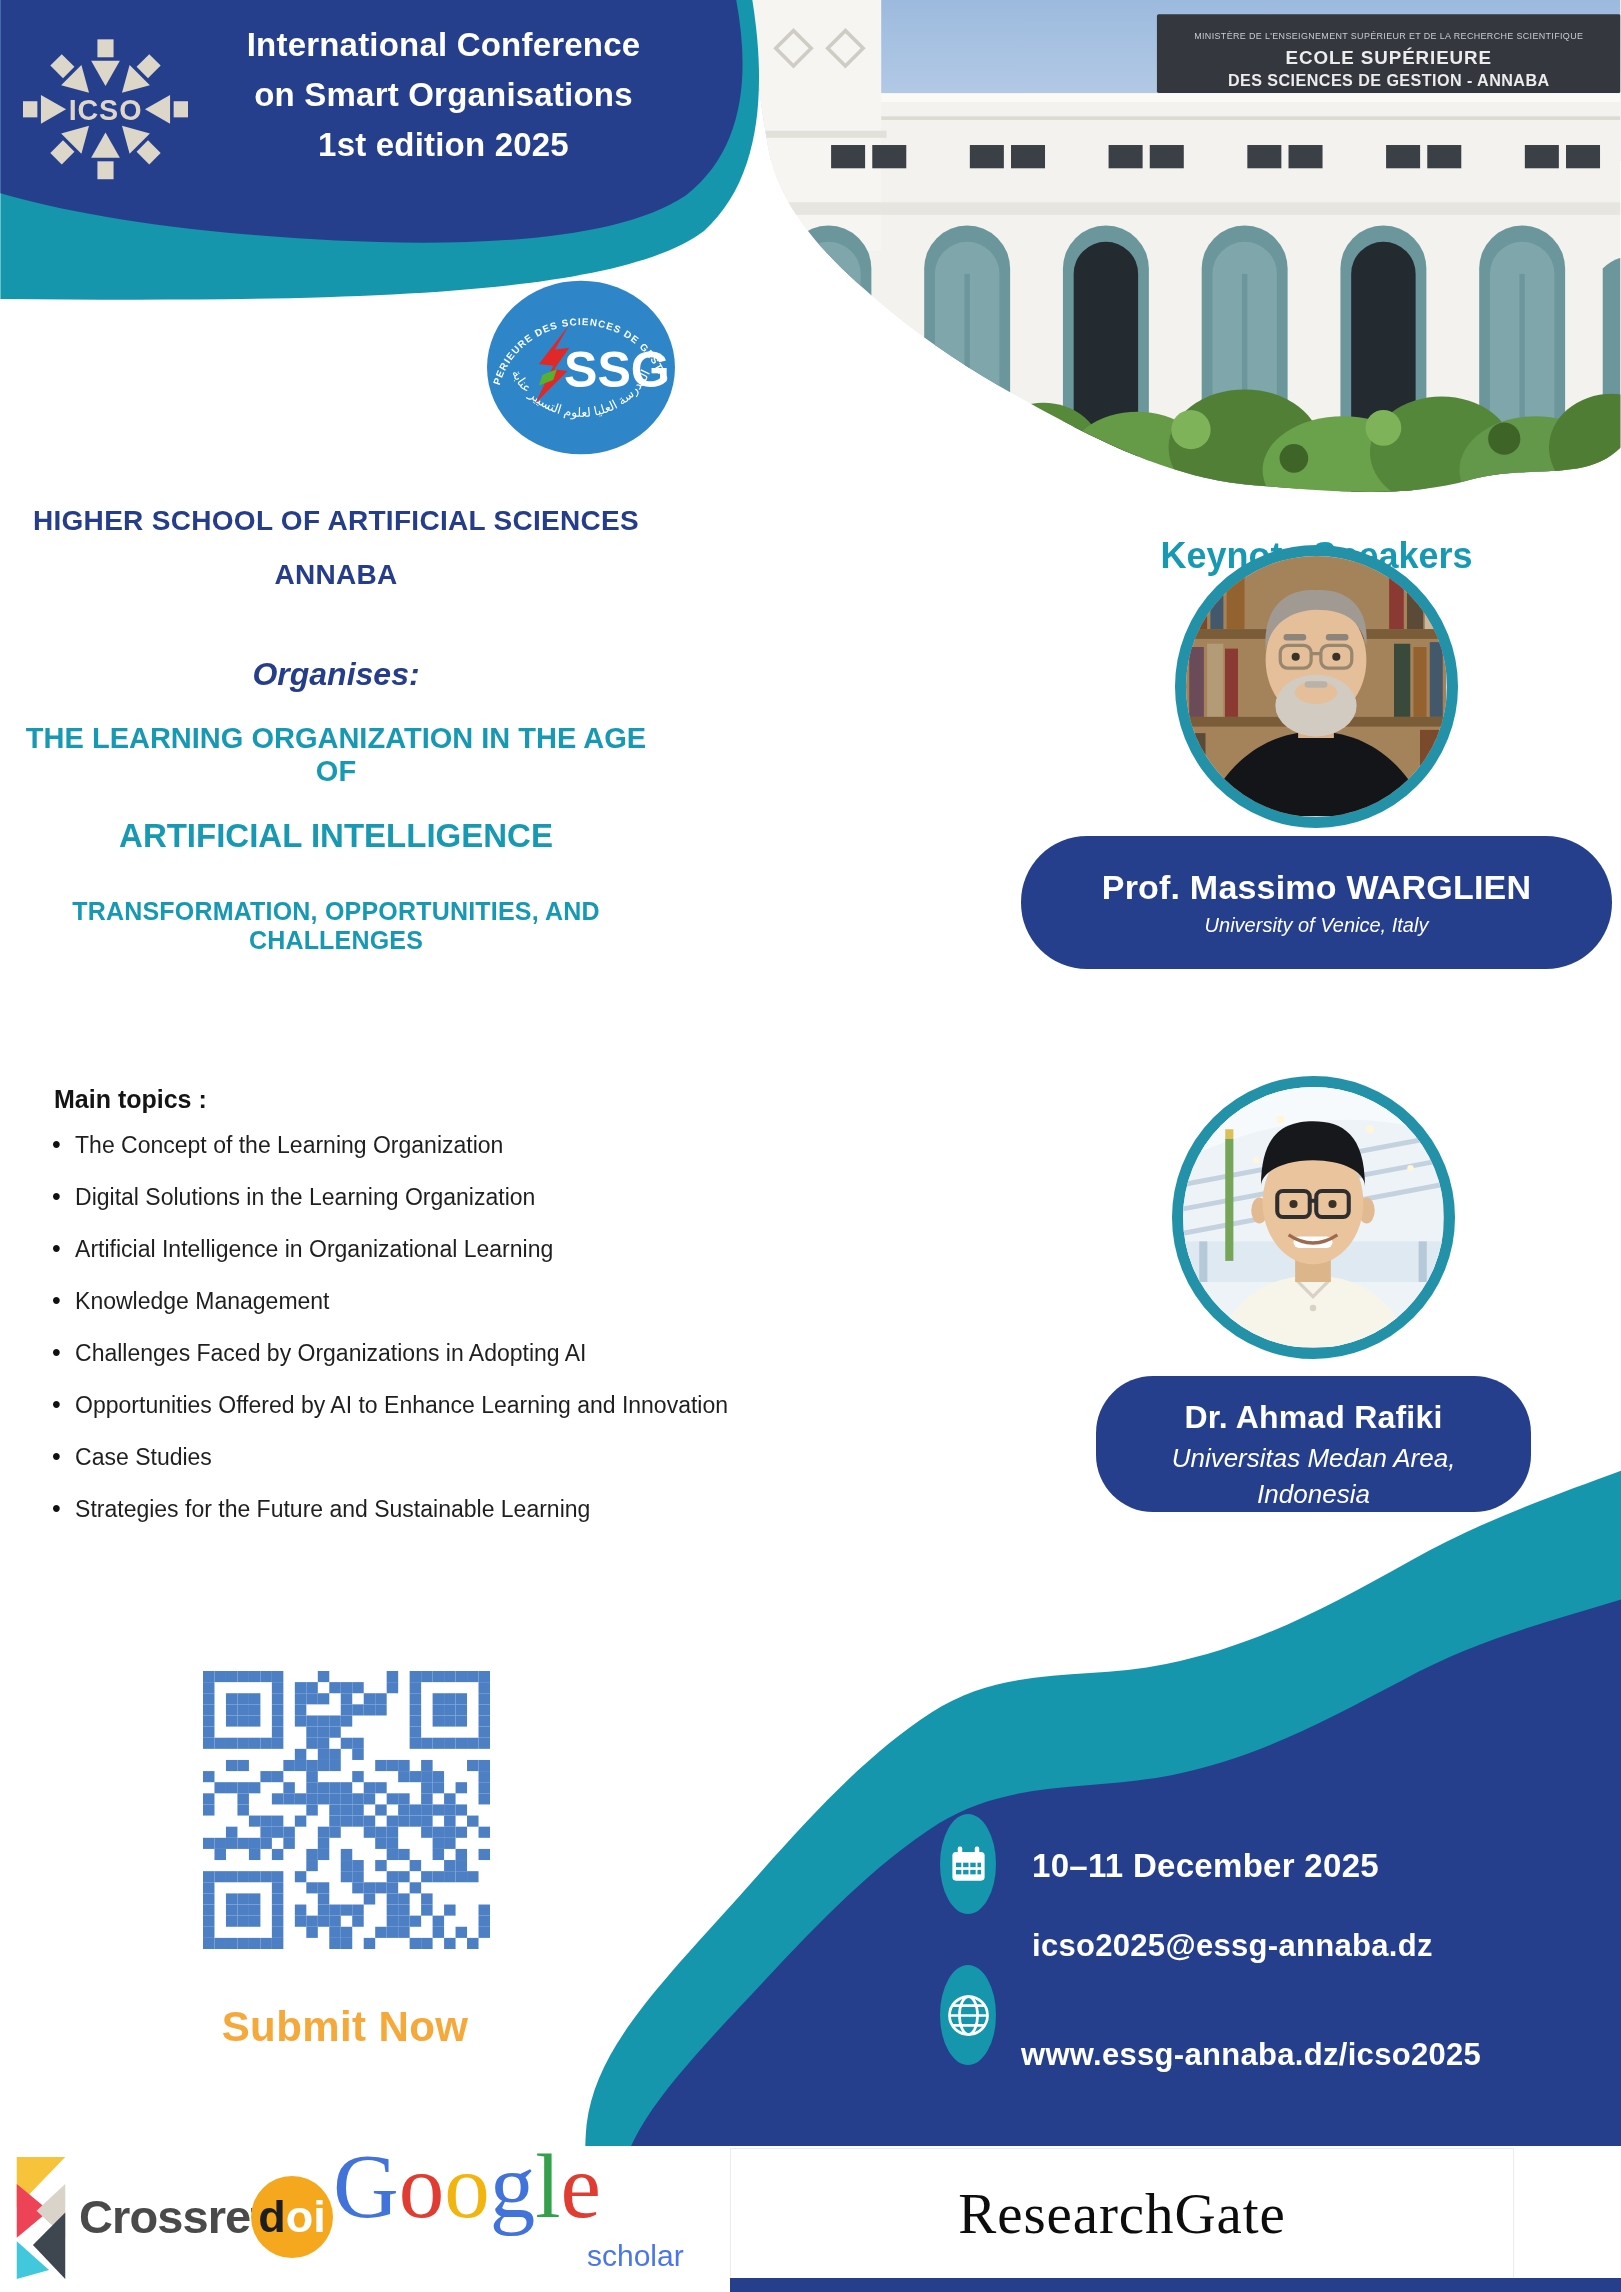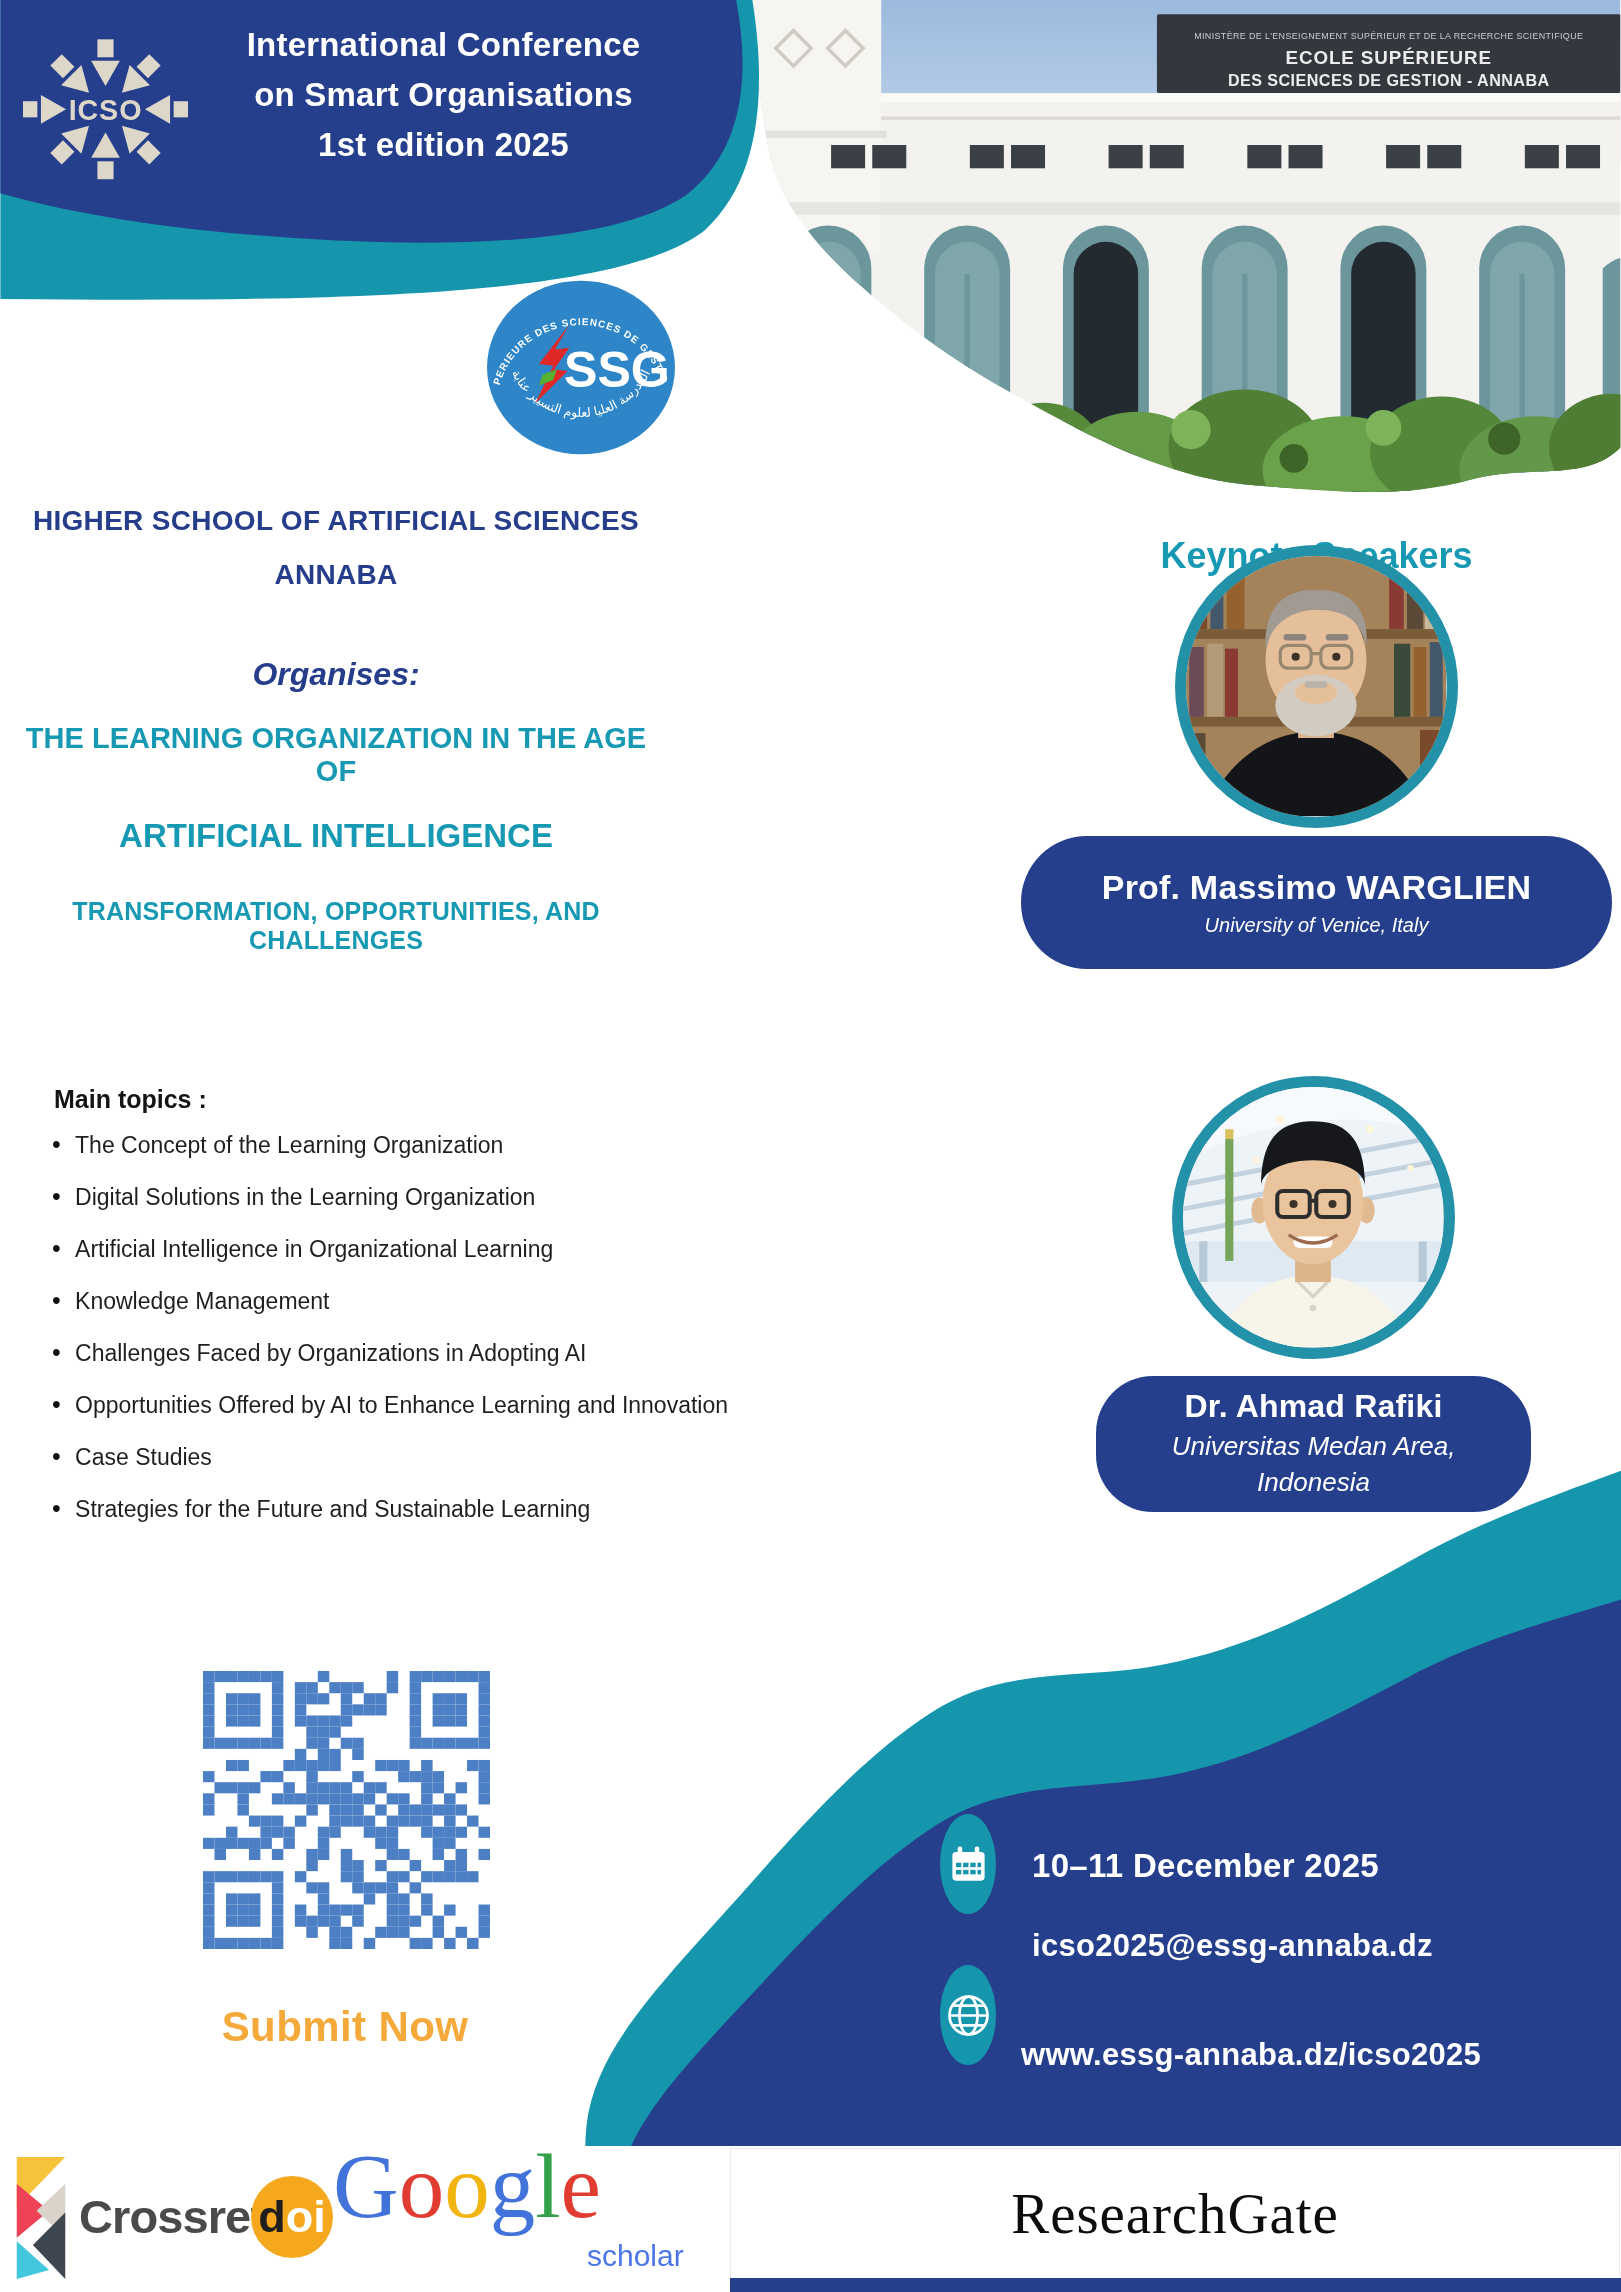--- a/index.html
+++ b/index.html
@@ -23,21 +23,21 @@
   .topic-row{display:flex;align-items:flex-start;font-size:23px;color:#1f1f1f;line-height:22.4px;}
   .topic-row .dot{font-size:25px;margin-right:14.3px;line-height:20.6px;color:#111;}
   
   #speakers-heading{left:1039px;top:491px;width:555px;text-align:center;color:var(--tealtext);
                     font-size:36px;font-weight:bold;z-index:3;margin-top:44px;}
   .speaker-circle{border-radius:50%;border:11.6px solid #2391a8;overflow:hidden;box-sizing:border-box;
                   width:283px;height:283px;z-index:3;background:#cfd8df;}
   .speaker-card{background:var(--navy);color:#fff;display:flex;flex-direction:column;justify-content:center;
                 align-items:center;z-index:3;}
   #card1{left:1021px;top:836px;width:591px;height:133px;border-radius:66px;gap:7.2px;}
-  #card2{left:1096px;top:1376px;width:435px;height:136px;border-radius:57px;gap:3.6px;}
+  #card2{left:1096px;top:1376px;width:435px;height:136px;border-radius:57px;gap:3.6px;justify-content:flex-end;}
   .sp-name{font-weight:bold;font-size:34px;letter-spacing:0.2px;}
   #card2 .sp-name{font-size:32px;}
   .sp-affil{font-style:italic;font-size:20px;}
   #card2 .sp-affil{font-size:26px;line-height:36px;width:394px;text-align:center;}
   
   #qr{left:203px;top:1671px;width:287px;height:278px;z-index:3;}
   #submit{left:193px;top:2003px;width:304px;text-align:center;color:var(--orange);
           font-size:42px;font-weight:bold;z-index:3;letter-spacing:0.4px;}
   
   .info-oval{width:56px;height:100px;border-radius:50%;background:var(--teal);display:flex;
@@ -48,21 +48,21 @@
   #info-email{left:1032px;top:1928px;font-size:31px;}
   #info-web{left:1021px;top:2037px;font-size:31px;}
   
   #strip{left:0;top:2146px;width:1621px;height:147px;background:#fff;z-index:5;}
   #crossref-mark{left:12.5px;top:2157px;z-index:6;}
   #crossref-text{left:79px;top:2189px;font-size:47px;font-weight:bold;color:#4a4a4a;z-index:6;letter-spacing:-0.9px;}
   #doi{left:251px;top:2176px;width:82px;height:82px;border-radius:50%;background:var(--doiorange);
        display:flex;align-items:center;justify-content:center;font-size:45px;font-weight:bold;z-index:6;}
   #google{left:333px;top:2137px;font-family:"Liberation Serif",serif;font-size:91px;line-height:99px;z-index:6;}
   #scholar{left:587px;top:2239px;font-size:30px;color:#4b76e8;z-index:6;}
-  #rg-panel{left:730px;top:2148px;width:890px;height:131px;background:#fff;border:0.9px solid #ececec;
+  #rg-panel{left:730px;top:2148px;width:784px;height:131px;background:#fff;border:0.9px solid #ececec;
             box-sizing:border-box;display:flex;align-items:center;justify-content:center;z-index:6;}
   #rg-text{font-family:"Liberation Serif",serif;font-size:57px;color:#0d0d0d;letter-spacing:0.9px;}
   #rg-bar{left:730px;top:2278px;width:891px;height:14.3px;background:var(--navy);z-index:6;}
   svg text{font-family:"Liberation Sans",sans-serif;}
 </style>
 </head>
 <body>
 
 <div id="poster">
 

